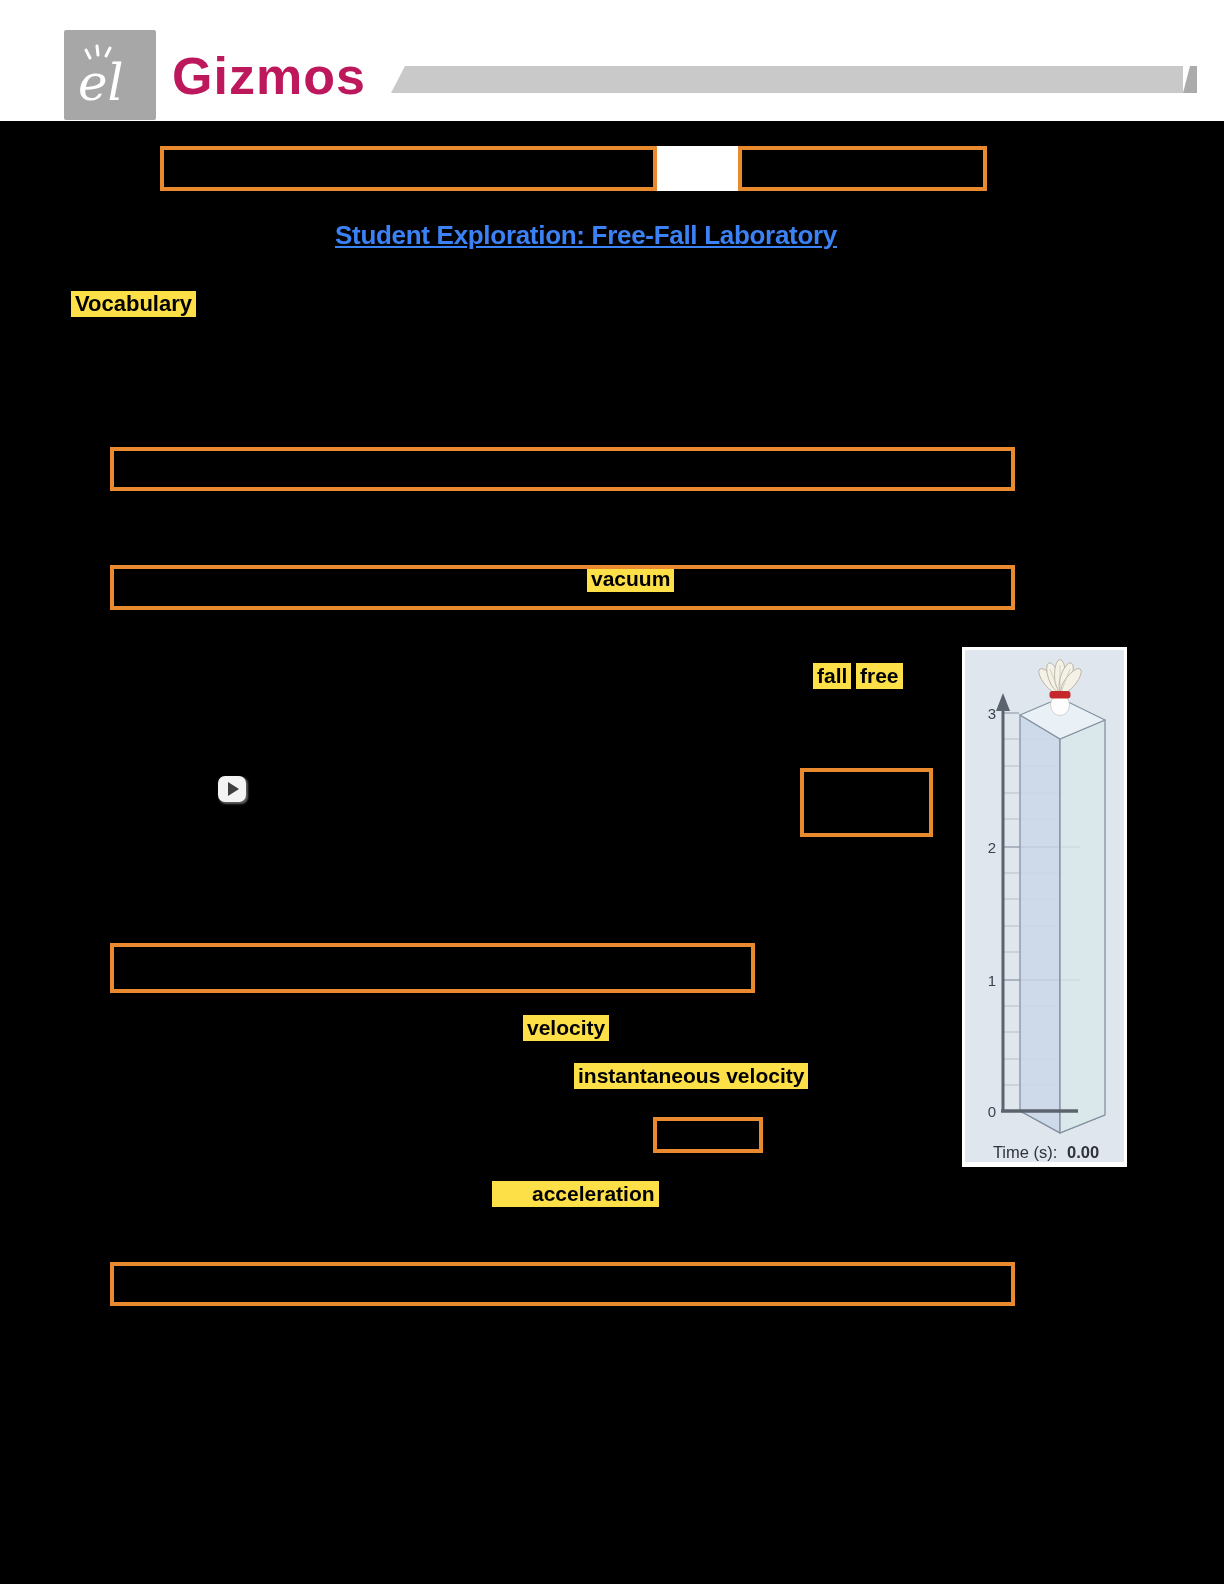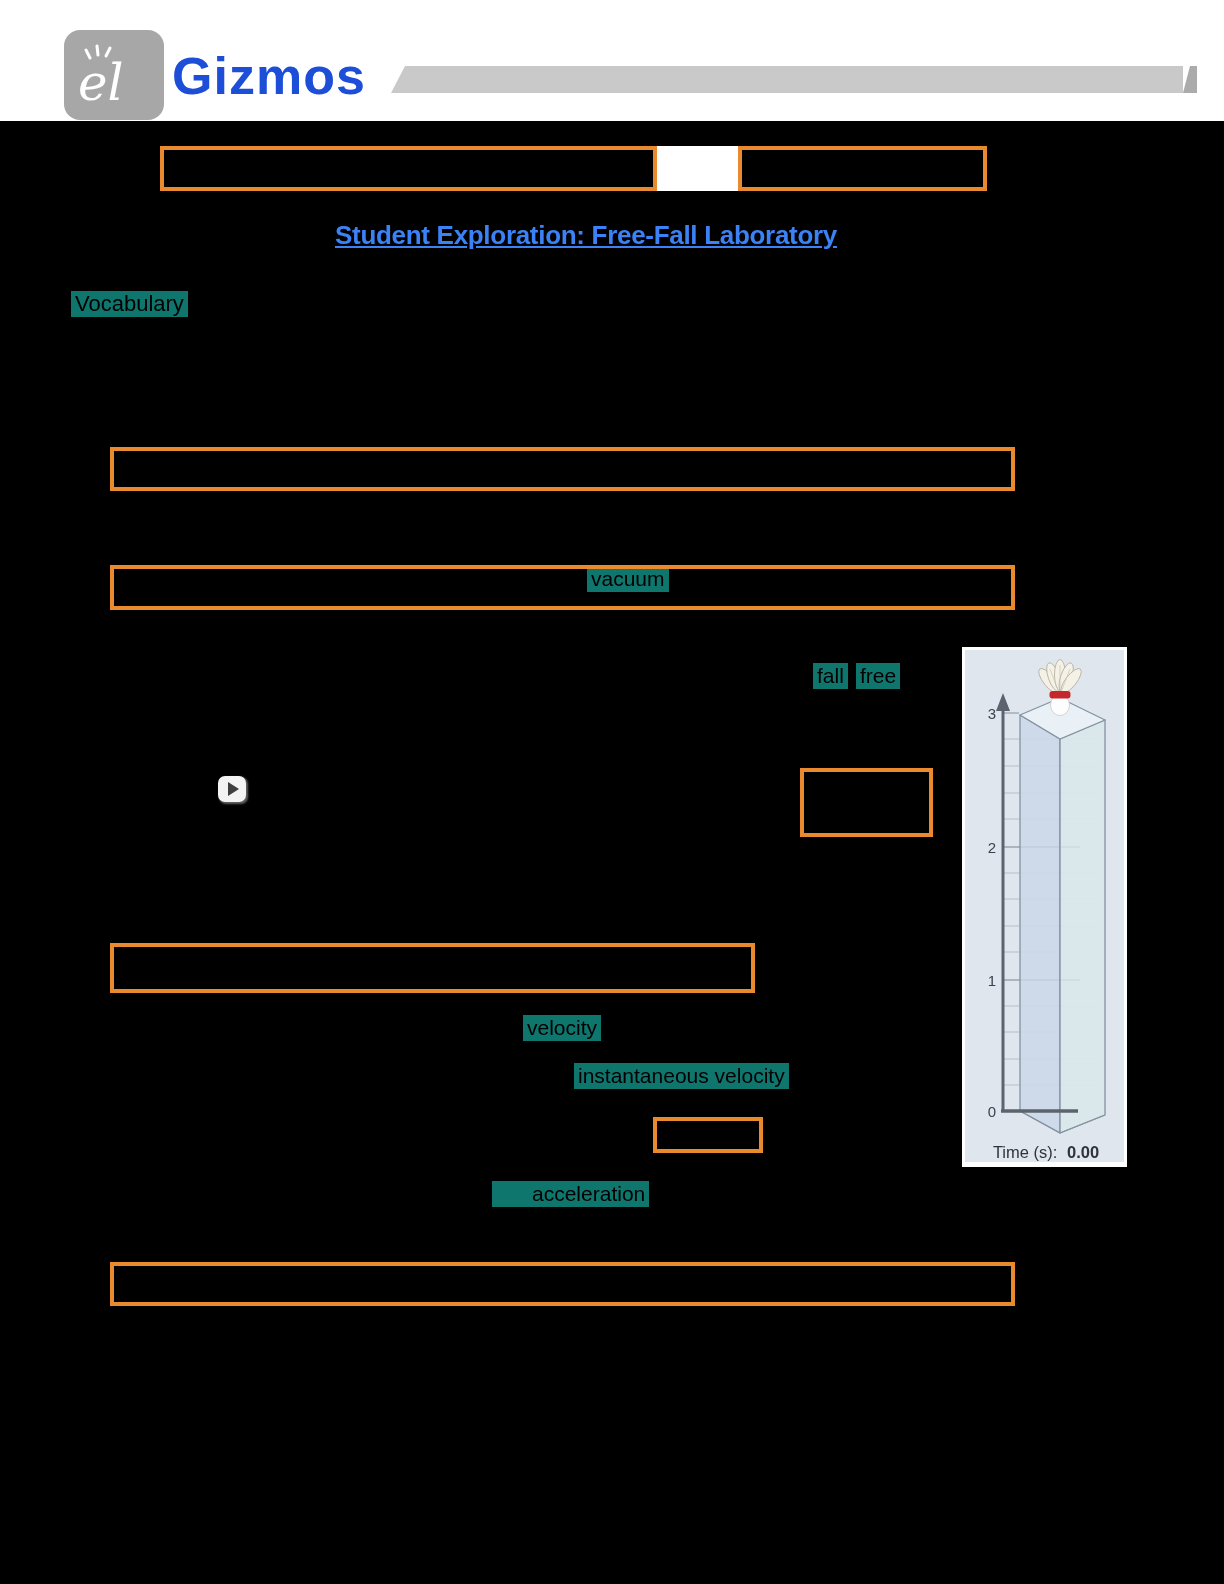--- a/index.html
+++ b/index.html
@@ -1,32 +1,32 @@
 <!DOCTYPE html>
 <html><head>
 <meta charset="utf-8">
 <style>
   html,body{margin:0;padding:0;background:#000;}
   #page{position:relative;width:1224px;height:1584px;background:#000;overflow:hidden;
         font-family:"Liberation Sans", sans-serif;}
   
   #header{position:absolute;left:0;top:0;width:1224px;height:121px;background:#ffffff;}
-  #logo-square{position:absolute;left:64px;top:30px;width:100px;height:90px;background:#a7a7a7;
-        border-radius:16px;}
+  #logo-square{position:absolute;left:64px;top:30px;width:92px;height:90px;background:#a7a7a7;
+        border-radius:2px;}
   #logo-el{position:absolute;left:0;top:0;width:88px;height:90px;}
-  #brand{position:absolute;left:172px;top:46px;font-size:52px;font-weight:bold;color:#1d4ed8;
+  #brand{position:absolute;left:172px;top:46px;font-size:52px;font-weight:bold;color:#be185d;
         letter-spacing:1px;}
   #banner-bar{position:absolute;left:391px;top:66px;width:792px;height:27px;background:#c9c9c9;
         clip-path:polygon(14px 0,100% 0,100% 100%,0 100%);}
   #banner-cap{position:absolute;left:1183px;top:66px;width:14px;height:27px;background:#ababab;
         clip-path:polygon(7px 0,100% 0,100% 100%,0 100%);}
   
   .answer-box{position:absolute;border:4px solid #E98A2F;background:transparent;box-sizing:border-box;}
   .white-cell{position:absolute;background:#ffffff;}
-  .hl{position:absolute;background:#0f766e;color:#000;font-weight:normal;font-size:21px;
+  .hl{position:absolute;background:#fde047;color:#000;font-weight:bold;font-size:21px;
         line-height:26px;padding:0 4px;white-space:nowrap;}
   #doc-title{position:absolute;left:335px;top:220px;width:554px;font-size:26px;font-weight:bold;
         color:#3b82f6;text-decoration:underline;letter-spacing:-0.3px;white-space:nowrap;cursor:pointer;}
   
   #play-button{position:absolute;left:218px;top:776px;width:28px;height:26px;background:#f3f3f3;
         border-radius:7px;box-shadow:1.5px 1.5px 2px rgba(120,120,120,.8);cursor:pointer;}
   #play-button .tri{position:absolute;left:10px;top:6px;width:0;height:0;
         border-left:11px solid #3f3f3f;border-top:7px solid transparent;border-bottom:7px solid transparent;}
   
   #gizmo-panel{position:absolute;left:962px;top:647px;width:165px;height:520px;}

